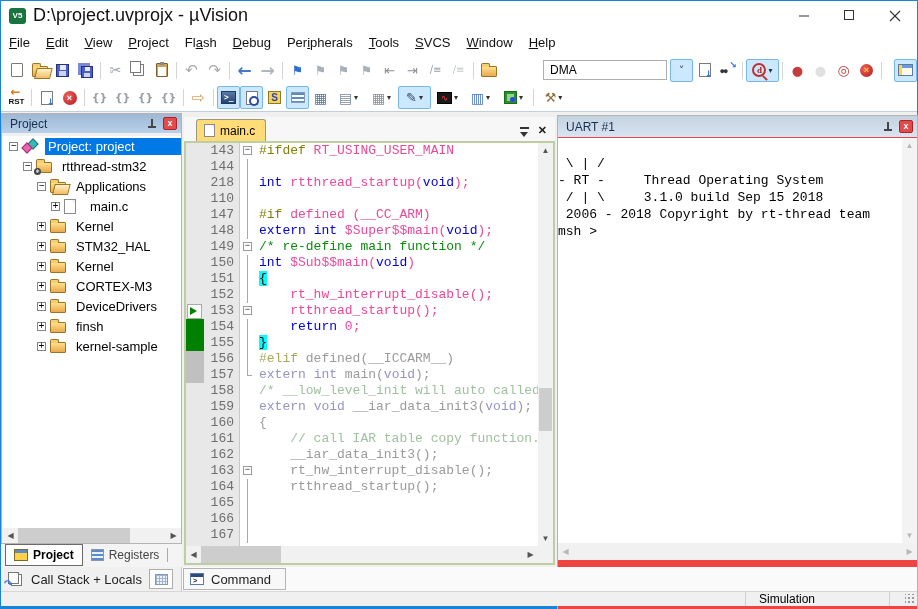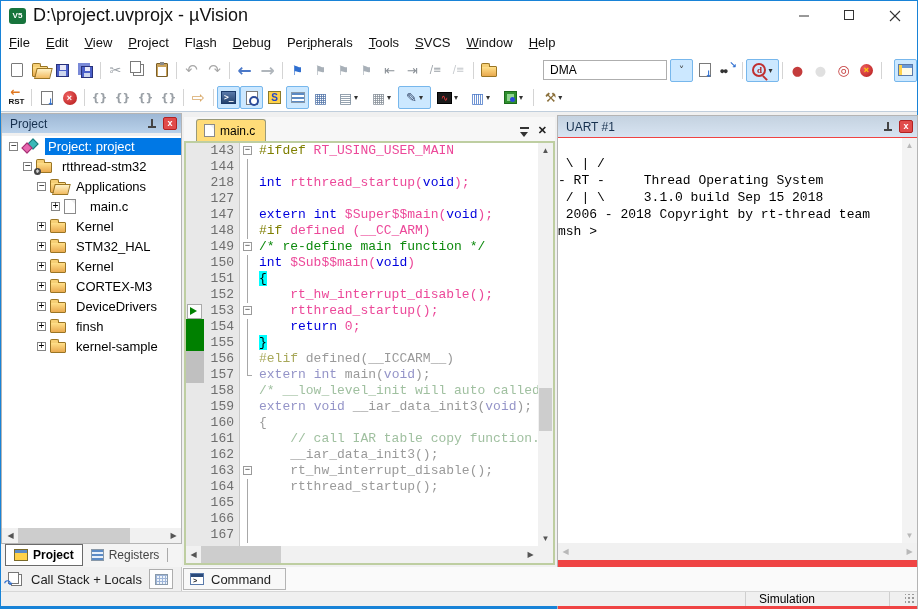--- a/index.html
+++ b/index.html
@@ -526,21 +526,21 @@
           <div class="mrow"></div>
           <div class="mrow"></div>
           <div class="mrow"></div>
           <div class="mrow"></div>
           <div class="mrow"></div>
         </div>
       <div class="col-nums" id="coln">
           <div class="nrow">143</div>
           <div class="nrow">144</div>
           <div class="nrow">218</div>
-          <div class="nrow">127</div>
+          <div class="nrow">110</div>
           <div class="nrow">147</div>
           <div class="nrow">148</div>
           <div class="nrow">149</div>
           <div class="nrow">150</div>
           <div class="nrow">151</div>
           <div class="nrow">152</div>
           <div class="nrow">153</div>
           <div class="nrow">154</div>
           <div class="nrow">155</div>
           <div class="nrow">156</div>
@@ -622,22 +622,22 @@
           </div>
           <div class="frow">
             <span class="fln"></span>
           </div>
         </div>
       <div class="col-code" id="colc">
           <div class="crow"><span class="sp">#ifdef</span><span class="st"> RT_USING_USER_MAIN</span></div>
           <div class="crow"></div>
           <div class="crow"><span class="sk">int</span><span class="st"> rtthread_startup(</span><span class="sk">void</span><span class="st">);</span></div>
           <div class="crow"></div>
+          <div class="crow"><span class="sp">#if</span><span class="st"> defined (__CC_ARM)</span></div>
           <div class="crow"><span class="sk">extern</span><span class="st"> </span><span class="sk">int</span><span class="st"> $Super$$main(</span><span class="sk">void</span><span class="st">);</span></div>
-          <div class="crow"><span class="sp">#if</span><span class="st"> defined (__CC_ARM)</span></div>
           <div class="crow"><span class="sc">/* re-define main function */</span></div>
           <div class="crow"><span class="sk">int</span><span class="st"> $Sub$$main(</span><span class="sk">void</span><span class="st">)</span></div>
           <div class="crow"><span class="sh">{</span></div>
           <div class="crow"><span class="st">    rt_hw_interrupt_disable();</span></div>
           <div class="crow"><span class="st">    rtthread_startup();</span></div>
           <div class="crow"><span class="st">    </span><span class="sk">return</span><span class="st"> 0;</span></div>
           <div class="crow"><span class="sh">}</span></div>
           <div class="crow dim"><span class="sp">#elif</span><span class="st"> defined(__ICCARM__)</span></div>
           <div class="crow dim"><span class="sk">extern</span><span class="st"> </span><span class="sk">int</span><span class="st"> main(</span><span class="sk">void</span><span class="st">);</span></div>
           <div class="crow dim"><span class="sc">/* __low_level_init will auto called by IAR cstartup */</span></div>

